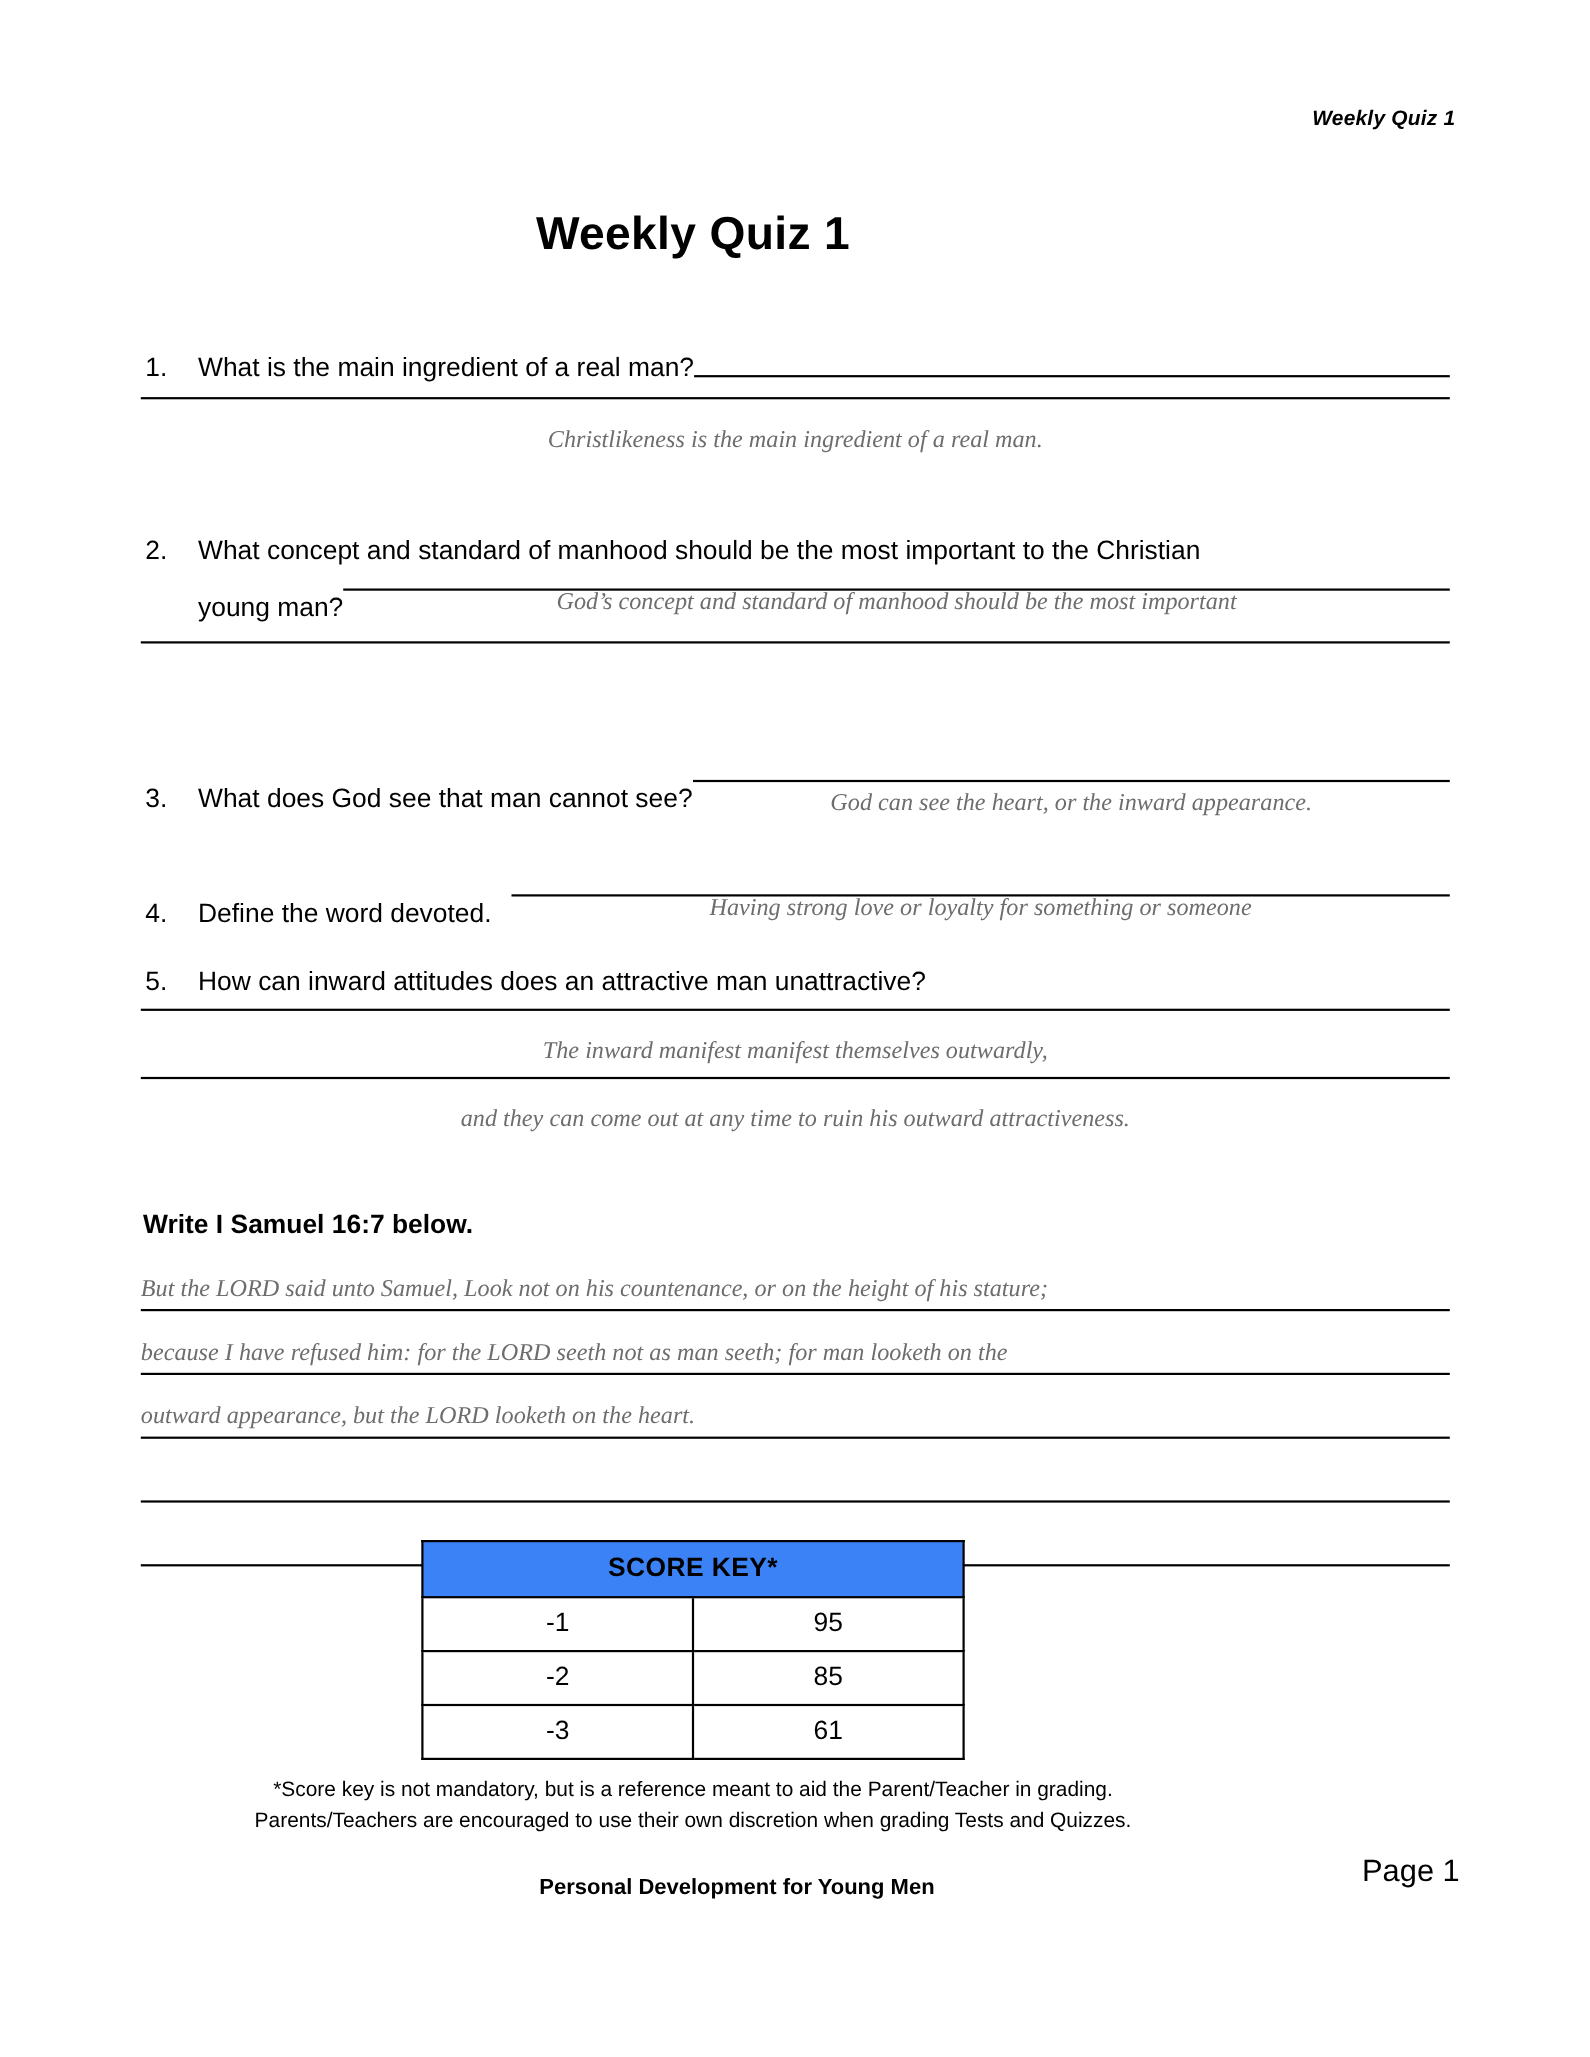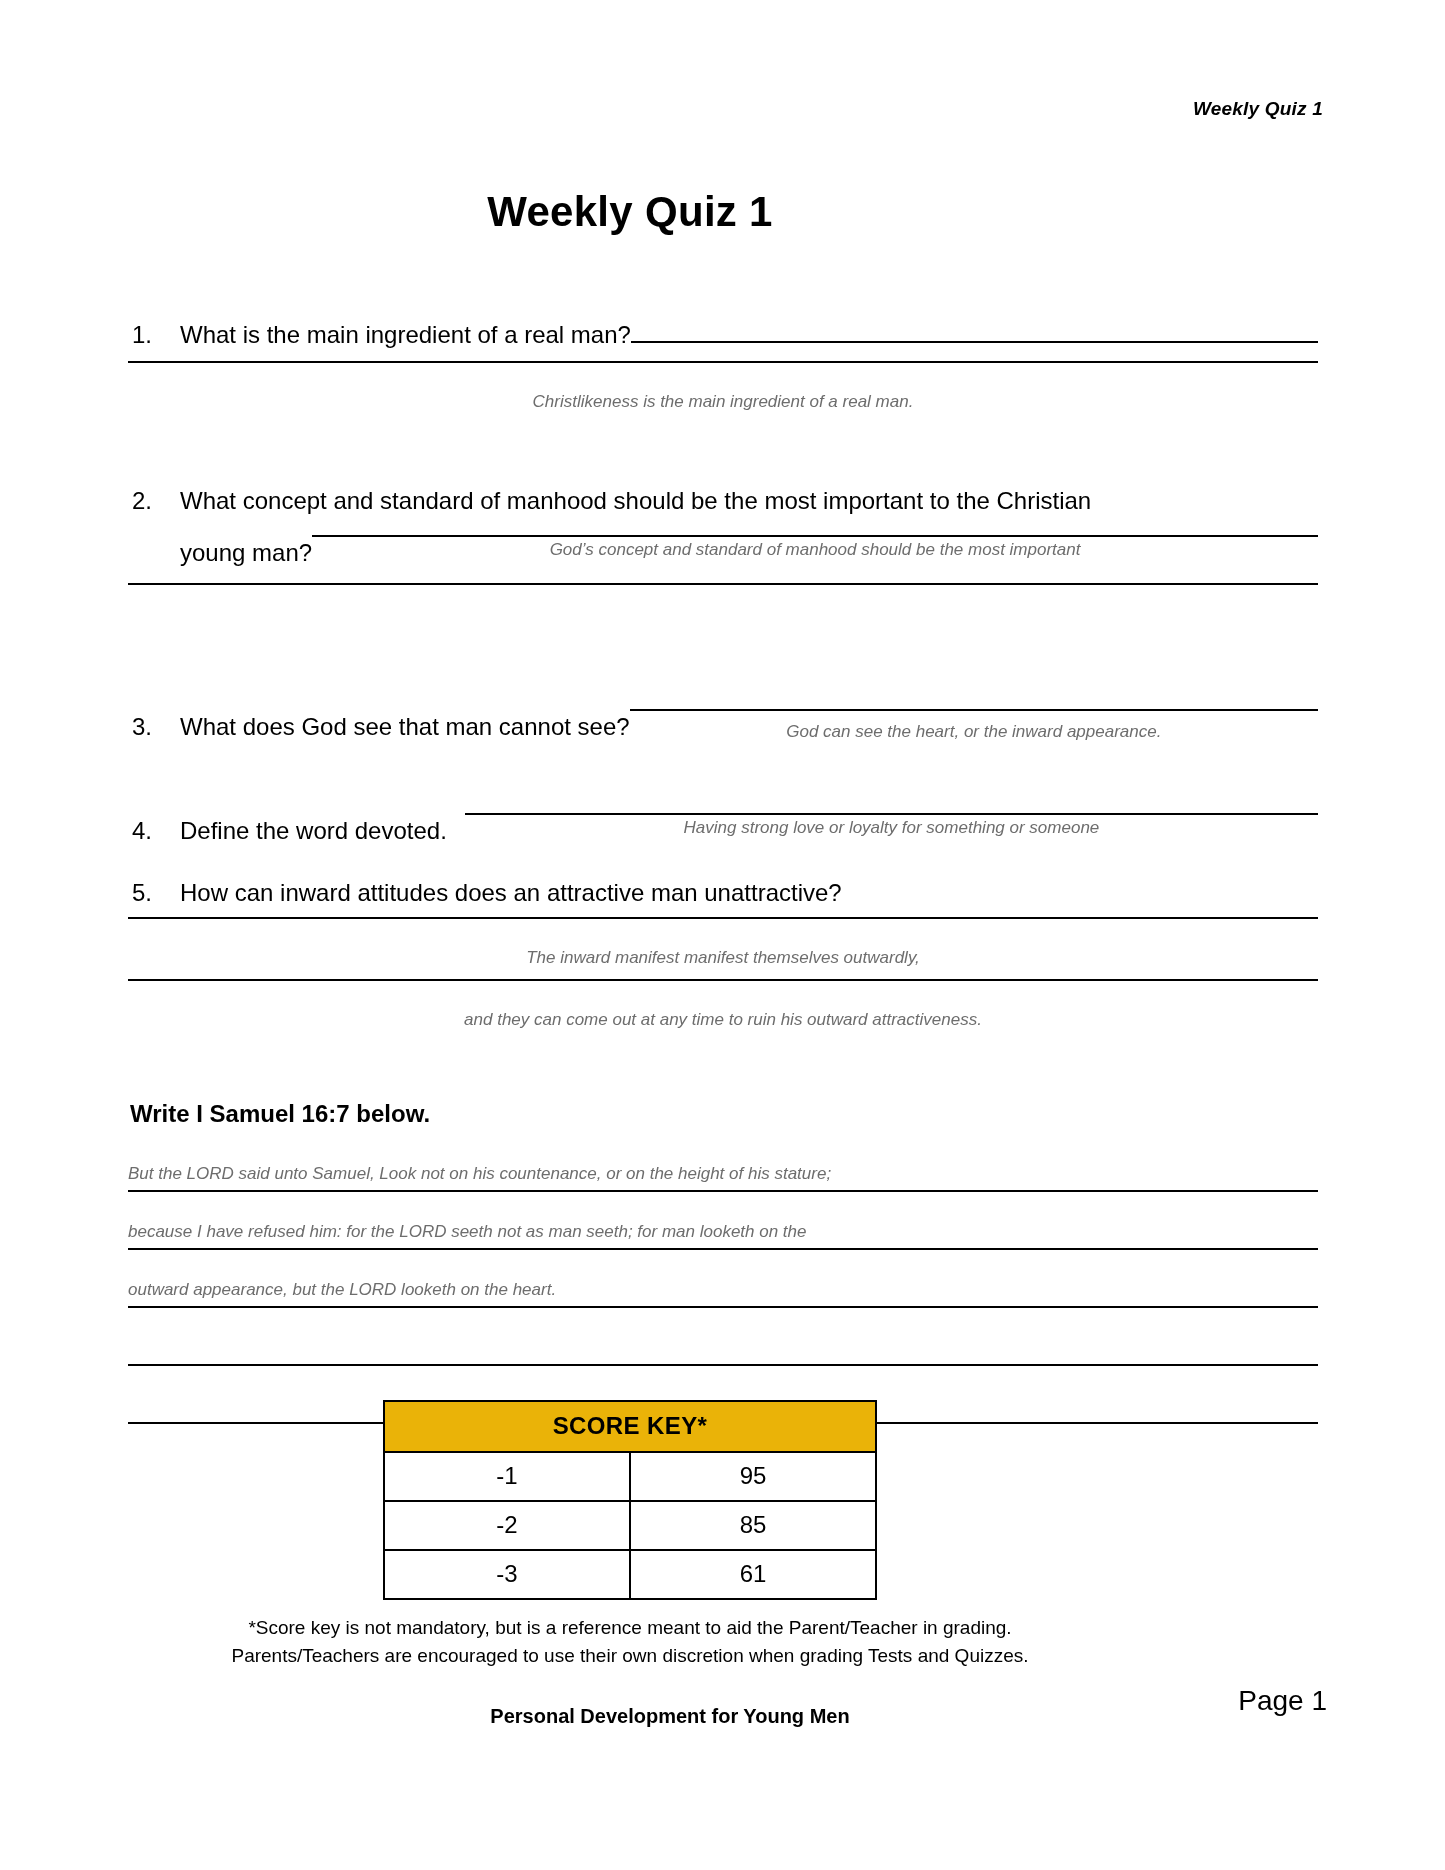--- a/index.html
+++ b/index.html
@@ -82,23 +82,23 @@
     height: 1px;
     margin-bottom: 7px;
   }
   .rule-full {
     border-bottom: 2.5px solid #000;
     height: 1px;
     width: 100%;
   }
 
   .answer {
-    font-family: Liberation Sans, sans-serif;
+    font-family: Liberation Serif, serif;
     font-style: italic;
-    font-size: 17px;
+    font-size: 22px;
     color: #6d6d6d;
     white-space: pre;
   }
 
   
   .line-with-answer {
     position: relative;
     width: 100%;
   }
   .line-with-answer .answer {
@@ -148,21 +148,21 @@
     width: 1260px;
     text-align: center;
   }
   table.score {
     border-collapse: collapse;
     margin: 0 auto;
     width: 494px;
     table-layout: fixed;
   }
   table.score th {
-    background: #eab308;
+    background: #3b82f6;
     border: 2.5px solid #000;
     font-size: 24px;
     font-weight: bold;
     padding: 10px 0 11px;
     letter-spacing: 0.4px;
     color: #000;
   }
   table.score td {
     border: 2.5px solid #000;
     font-size: 24px;

